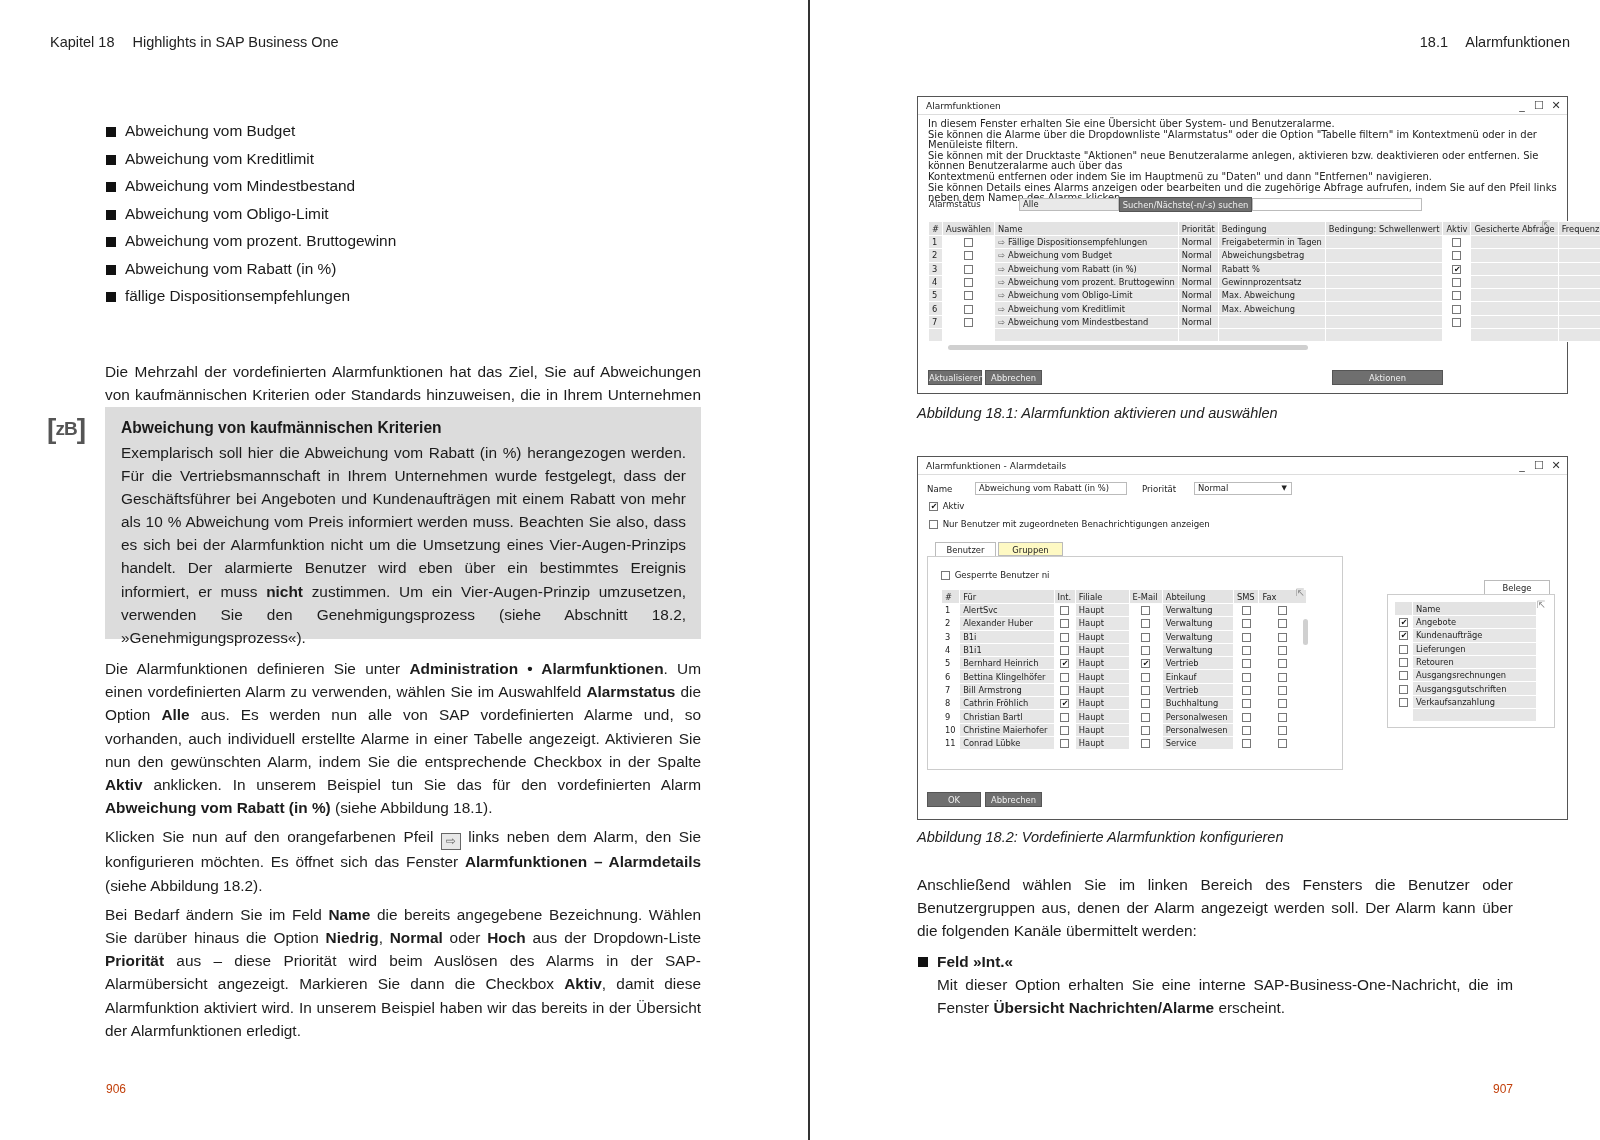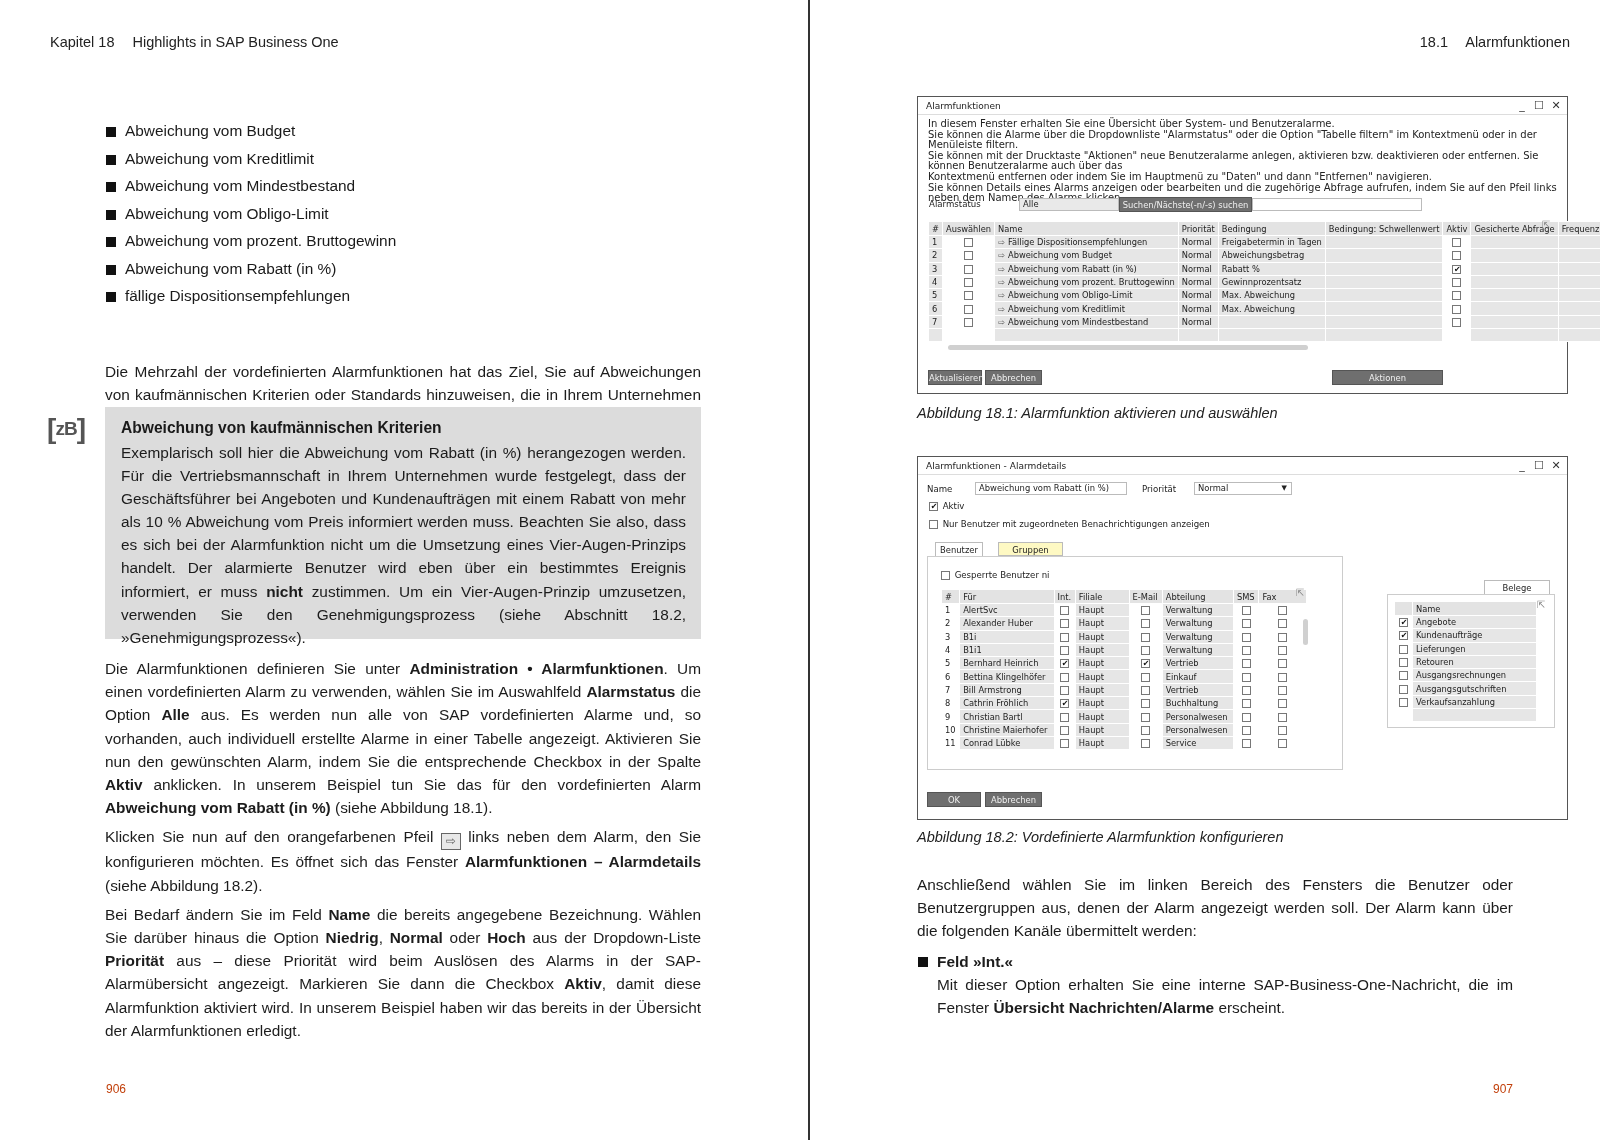--- a/index.html
+++ b/index.html
@@ -263,21 +263,21 @@
 
     <div style="position:absolute; left:11px; top:44px;">
       <span class="cb checked" id="cb-active"></span>
       <span class="sap-label" style="position:static; margin-left:2px;">Aktiv</span>
     </div>
     <div style="position:absolute; left:11px; top:62px;">
       <span class="cb"></span>
       <span class="sap-label" style="position:static; margin-left:2px;">Nur Benutzer mit zugeordneten Benachrichtigungen anzeigen</span>
     </div>
 
-    <div class="tab active" style="left:17px; top:85px; width:48px;">Benutzer</div>
+    <div class="tab active" style="left:17px; top:85px; width:61px;">Benutzer</div>
     <div class="tab inactive" style="left:80px; top:85px; width:65px;">Gruppen</div>
     <div class="tab-panel" style="left:9px; top:99px; width:416px; height:214px;">
       <div style="position:absolute; left:13px; top:13px;">
         <span class="cb"></span>
         <span class="sap-label" style="position:static; margin-left:2px;">Gesperrte Benutzer ni</span>
       </div>
       <table class="sap-grid" style="left:13px; top:32px; width:366px;">
         <thead>
             <tr id="users-head">
               <th style="width:10px">#</th>

